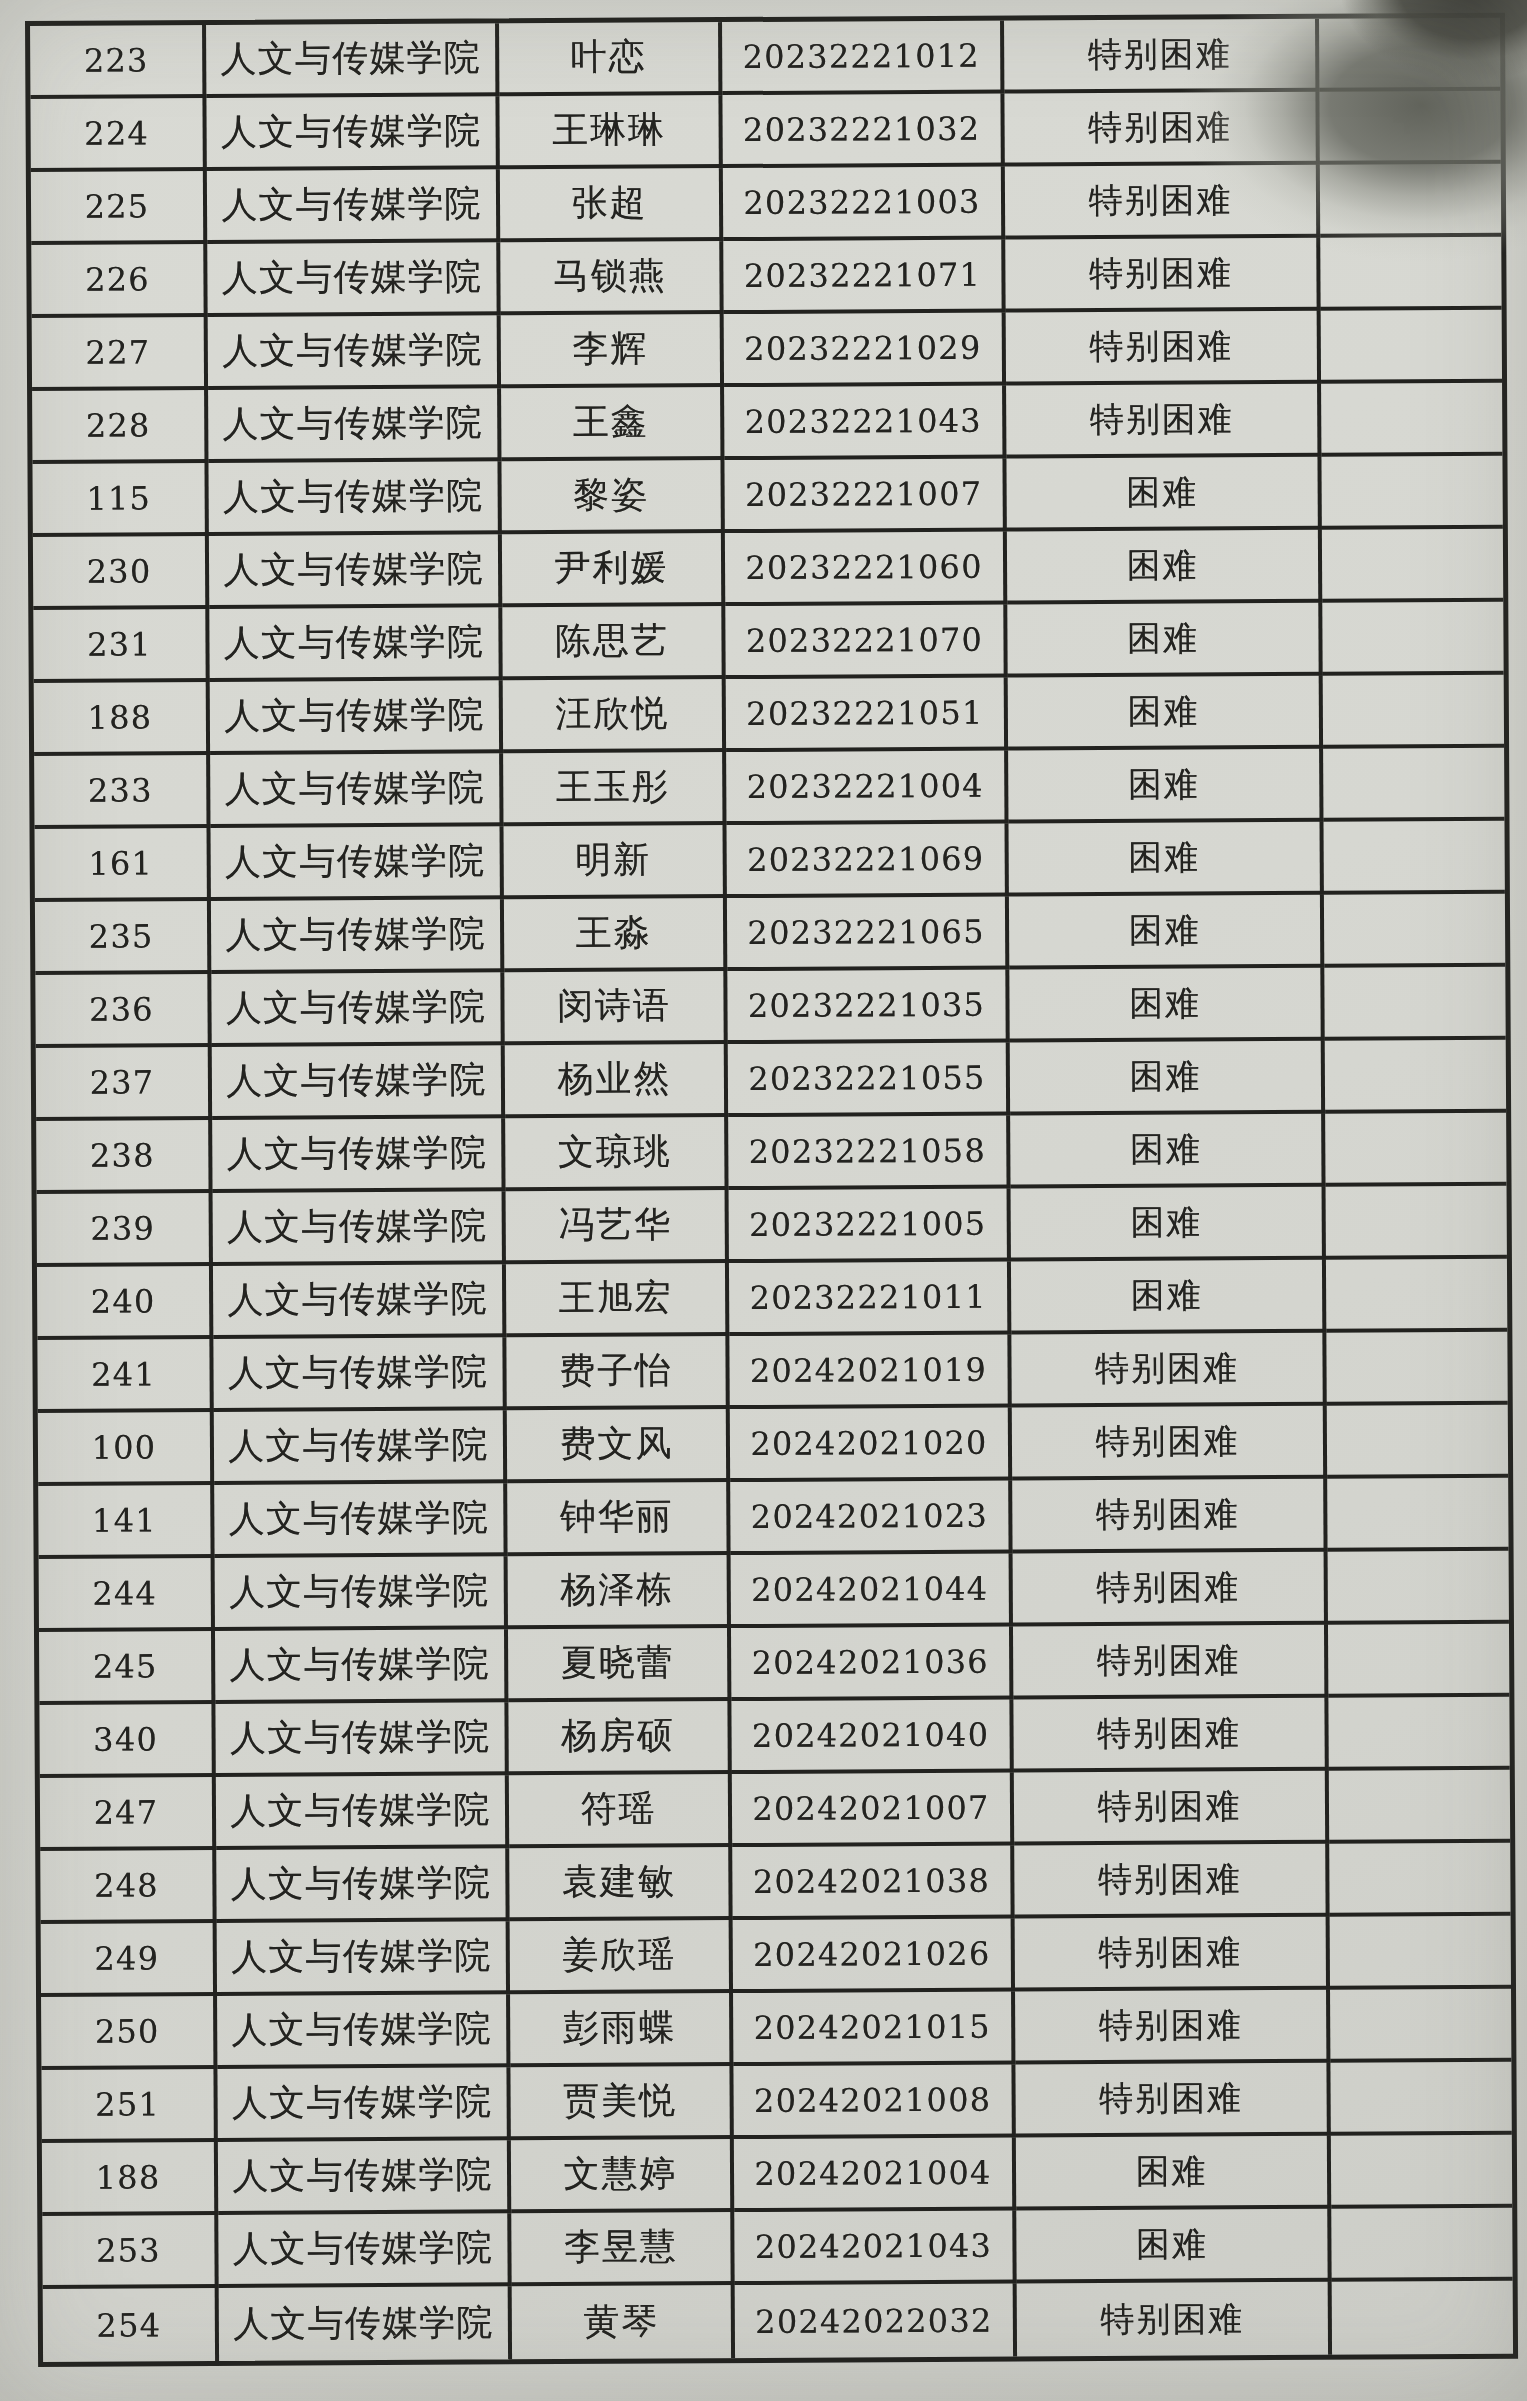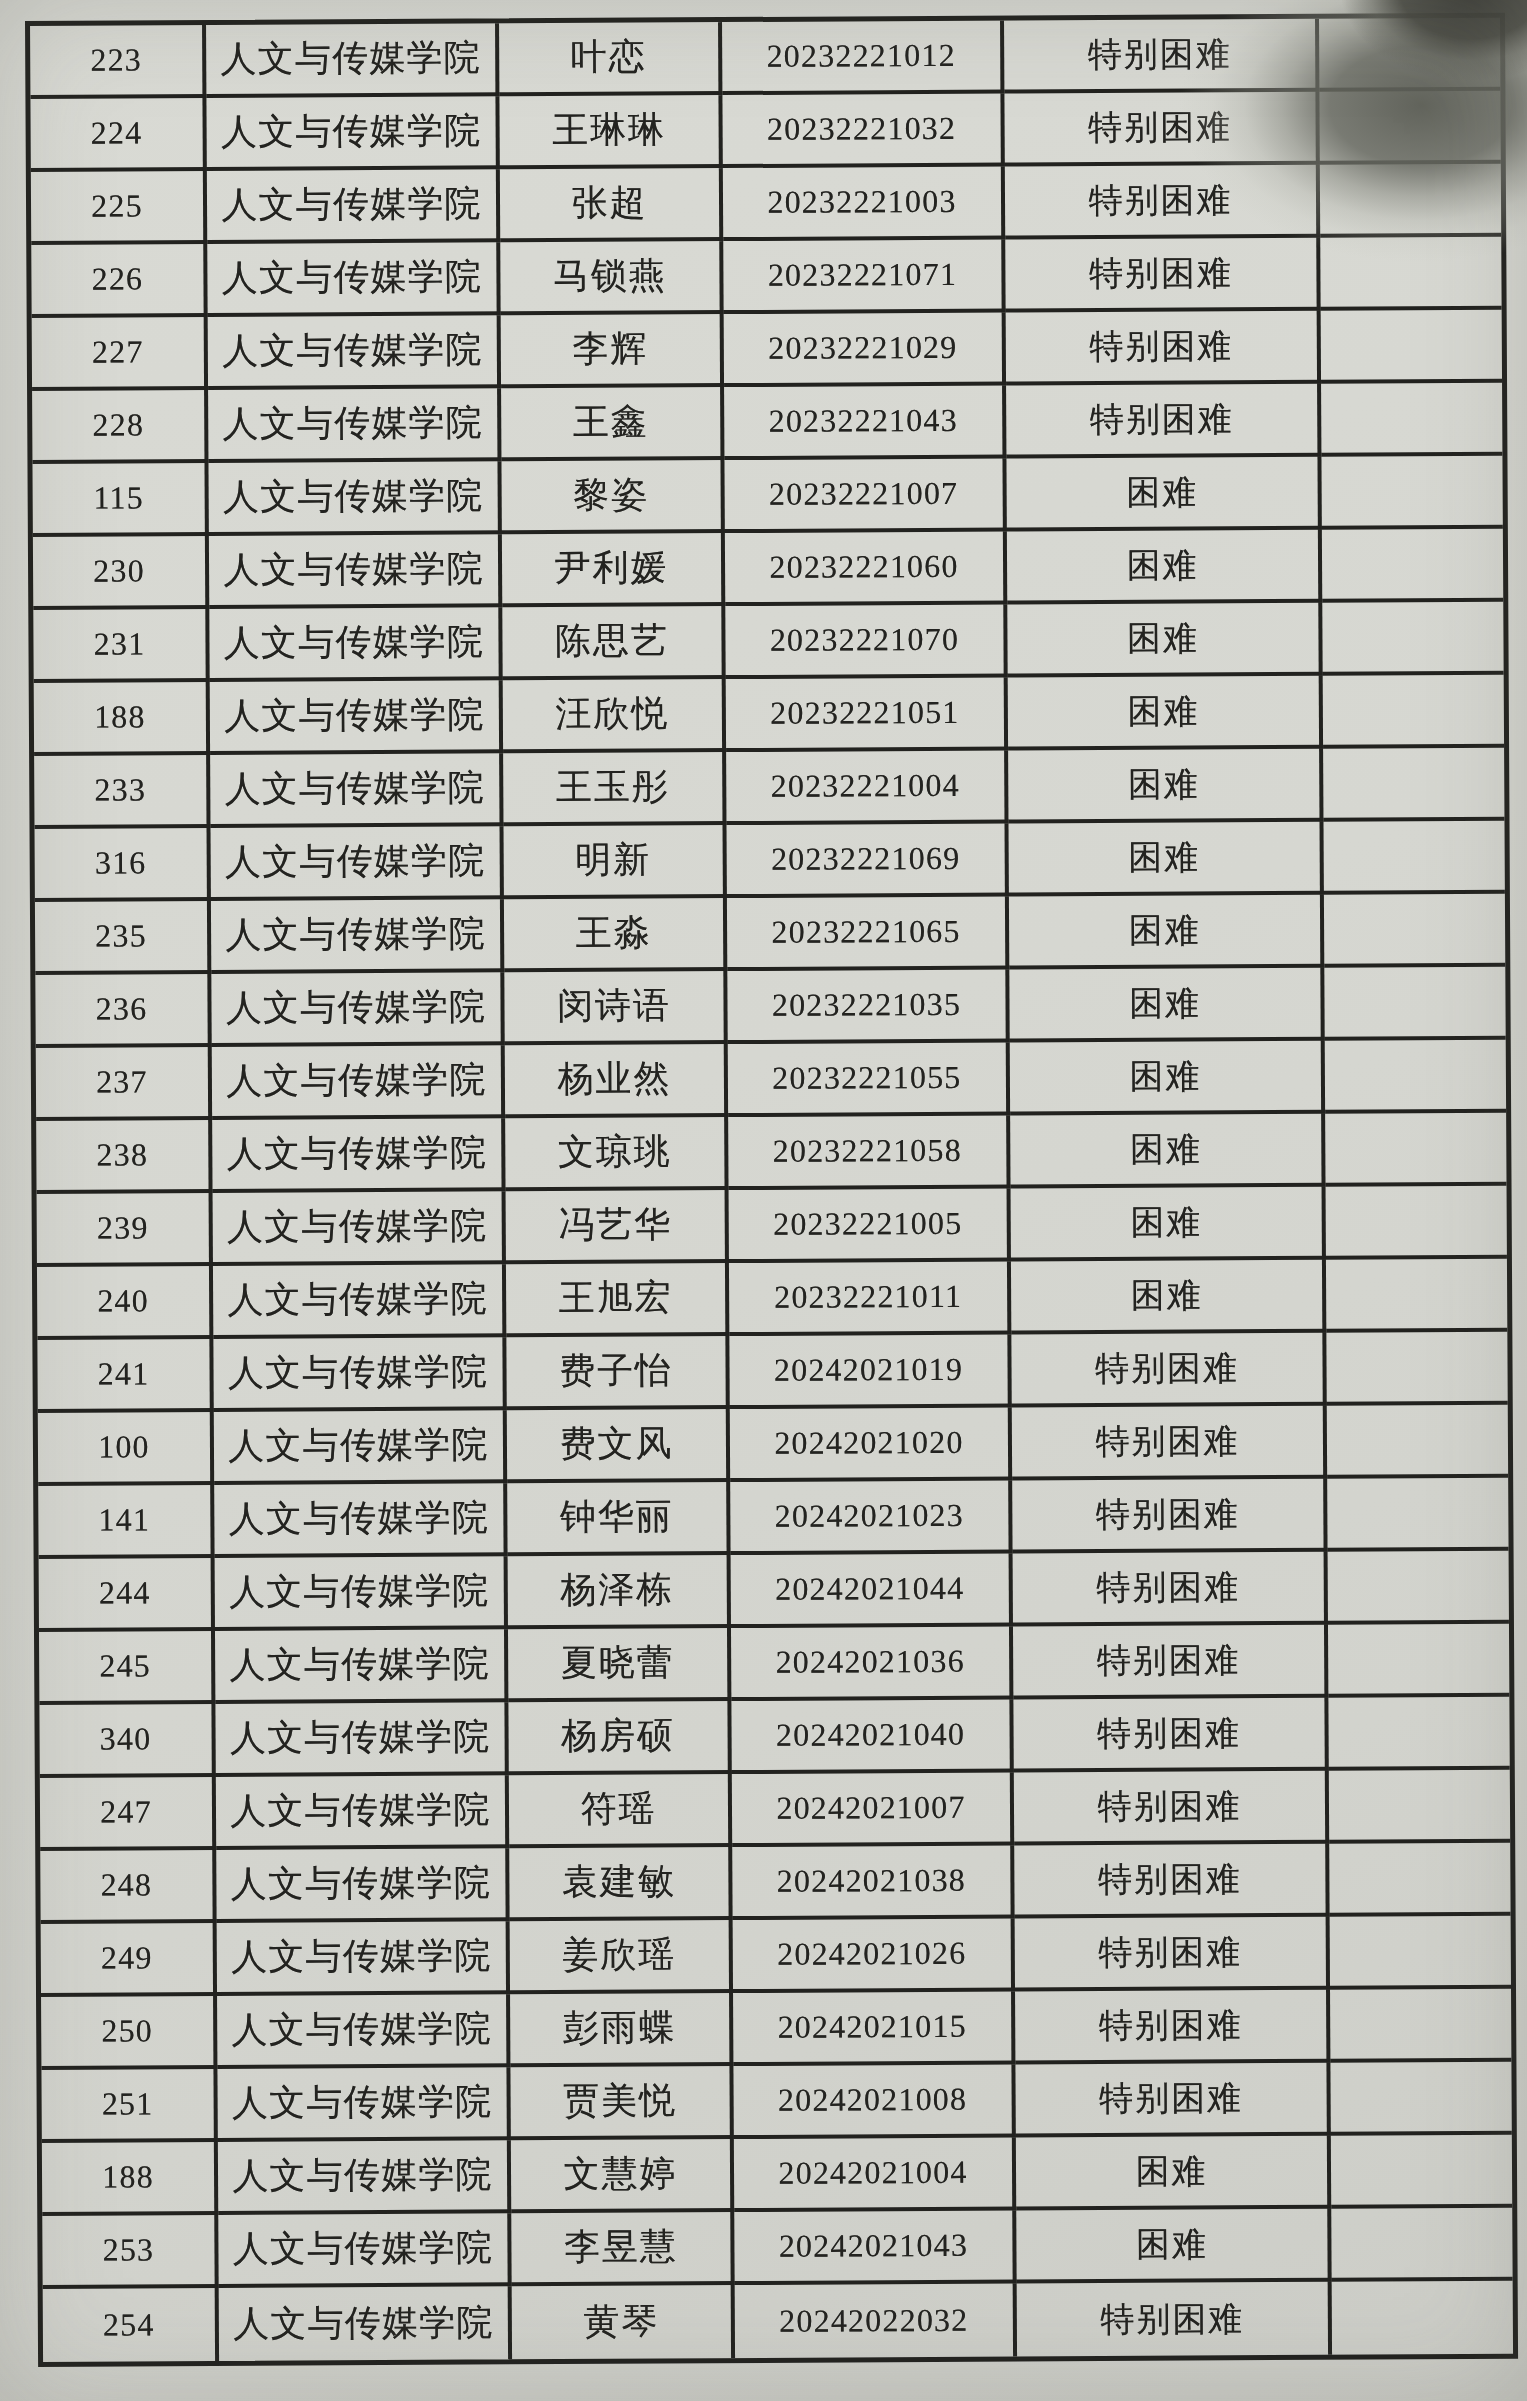--- a/index.html
+++ b/index.html
@@ -10,21 +10,20 @@
     overflow: hidden;
     background: #cfd0ca;
     font-family: "DejaVu Serif", "Liberation Serif", serif;
   }
   .photo {
     position: relative;
     width: 1527px;
     height: 2401px;
     background: linear-gradient(160deg, #d9dad4 0%, #d6d7d1 45%, #d2d3cd 75%, #cccdc7 100%);
     overflow: hidden;
-    font-family: Liberation Serif, serif;
   }
   
   .photo::after {
     content: "";
     position: absolute;
     inset: 0;
     pointer-events: none;
     box-shadow: inset 0 0 112px rgba(90,90,84,0.25);
   }
   
@@ -291,21 +290,21 @@
         <div class="cell c-id">
           <span>20232221004</span>
         </div>
         <div class="cell c-status">
           <span>困难</span>
         </div>
         <div class="cell c-note col-last">
           <span></span>
         </div>
         <div class="cell c-no">
-          <span>316</span>
+          <span>161</span>
         </div>
         <div class="cell c-college">
           <span>人文与传媒学院</span>
         </div>
         <div class="cell c-name">
           <span>明新</span>
         </div>
         <div class="cell c-id">
           <span>20232221069</span>
         </div>

